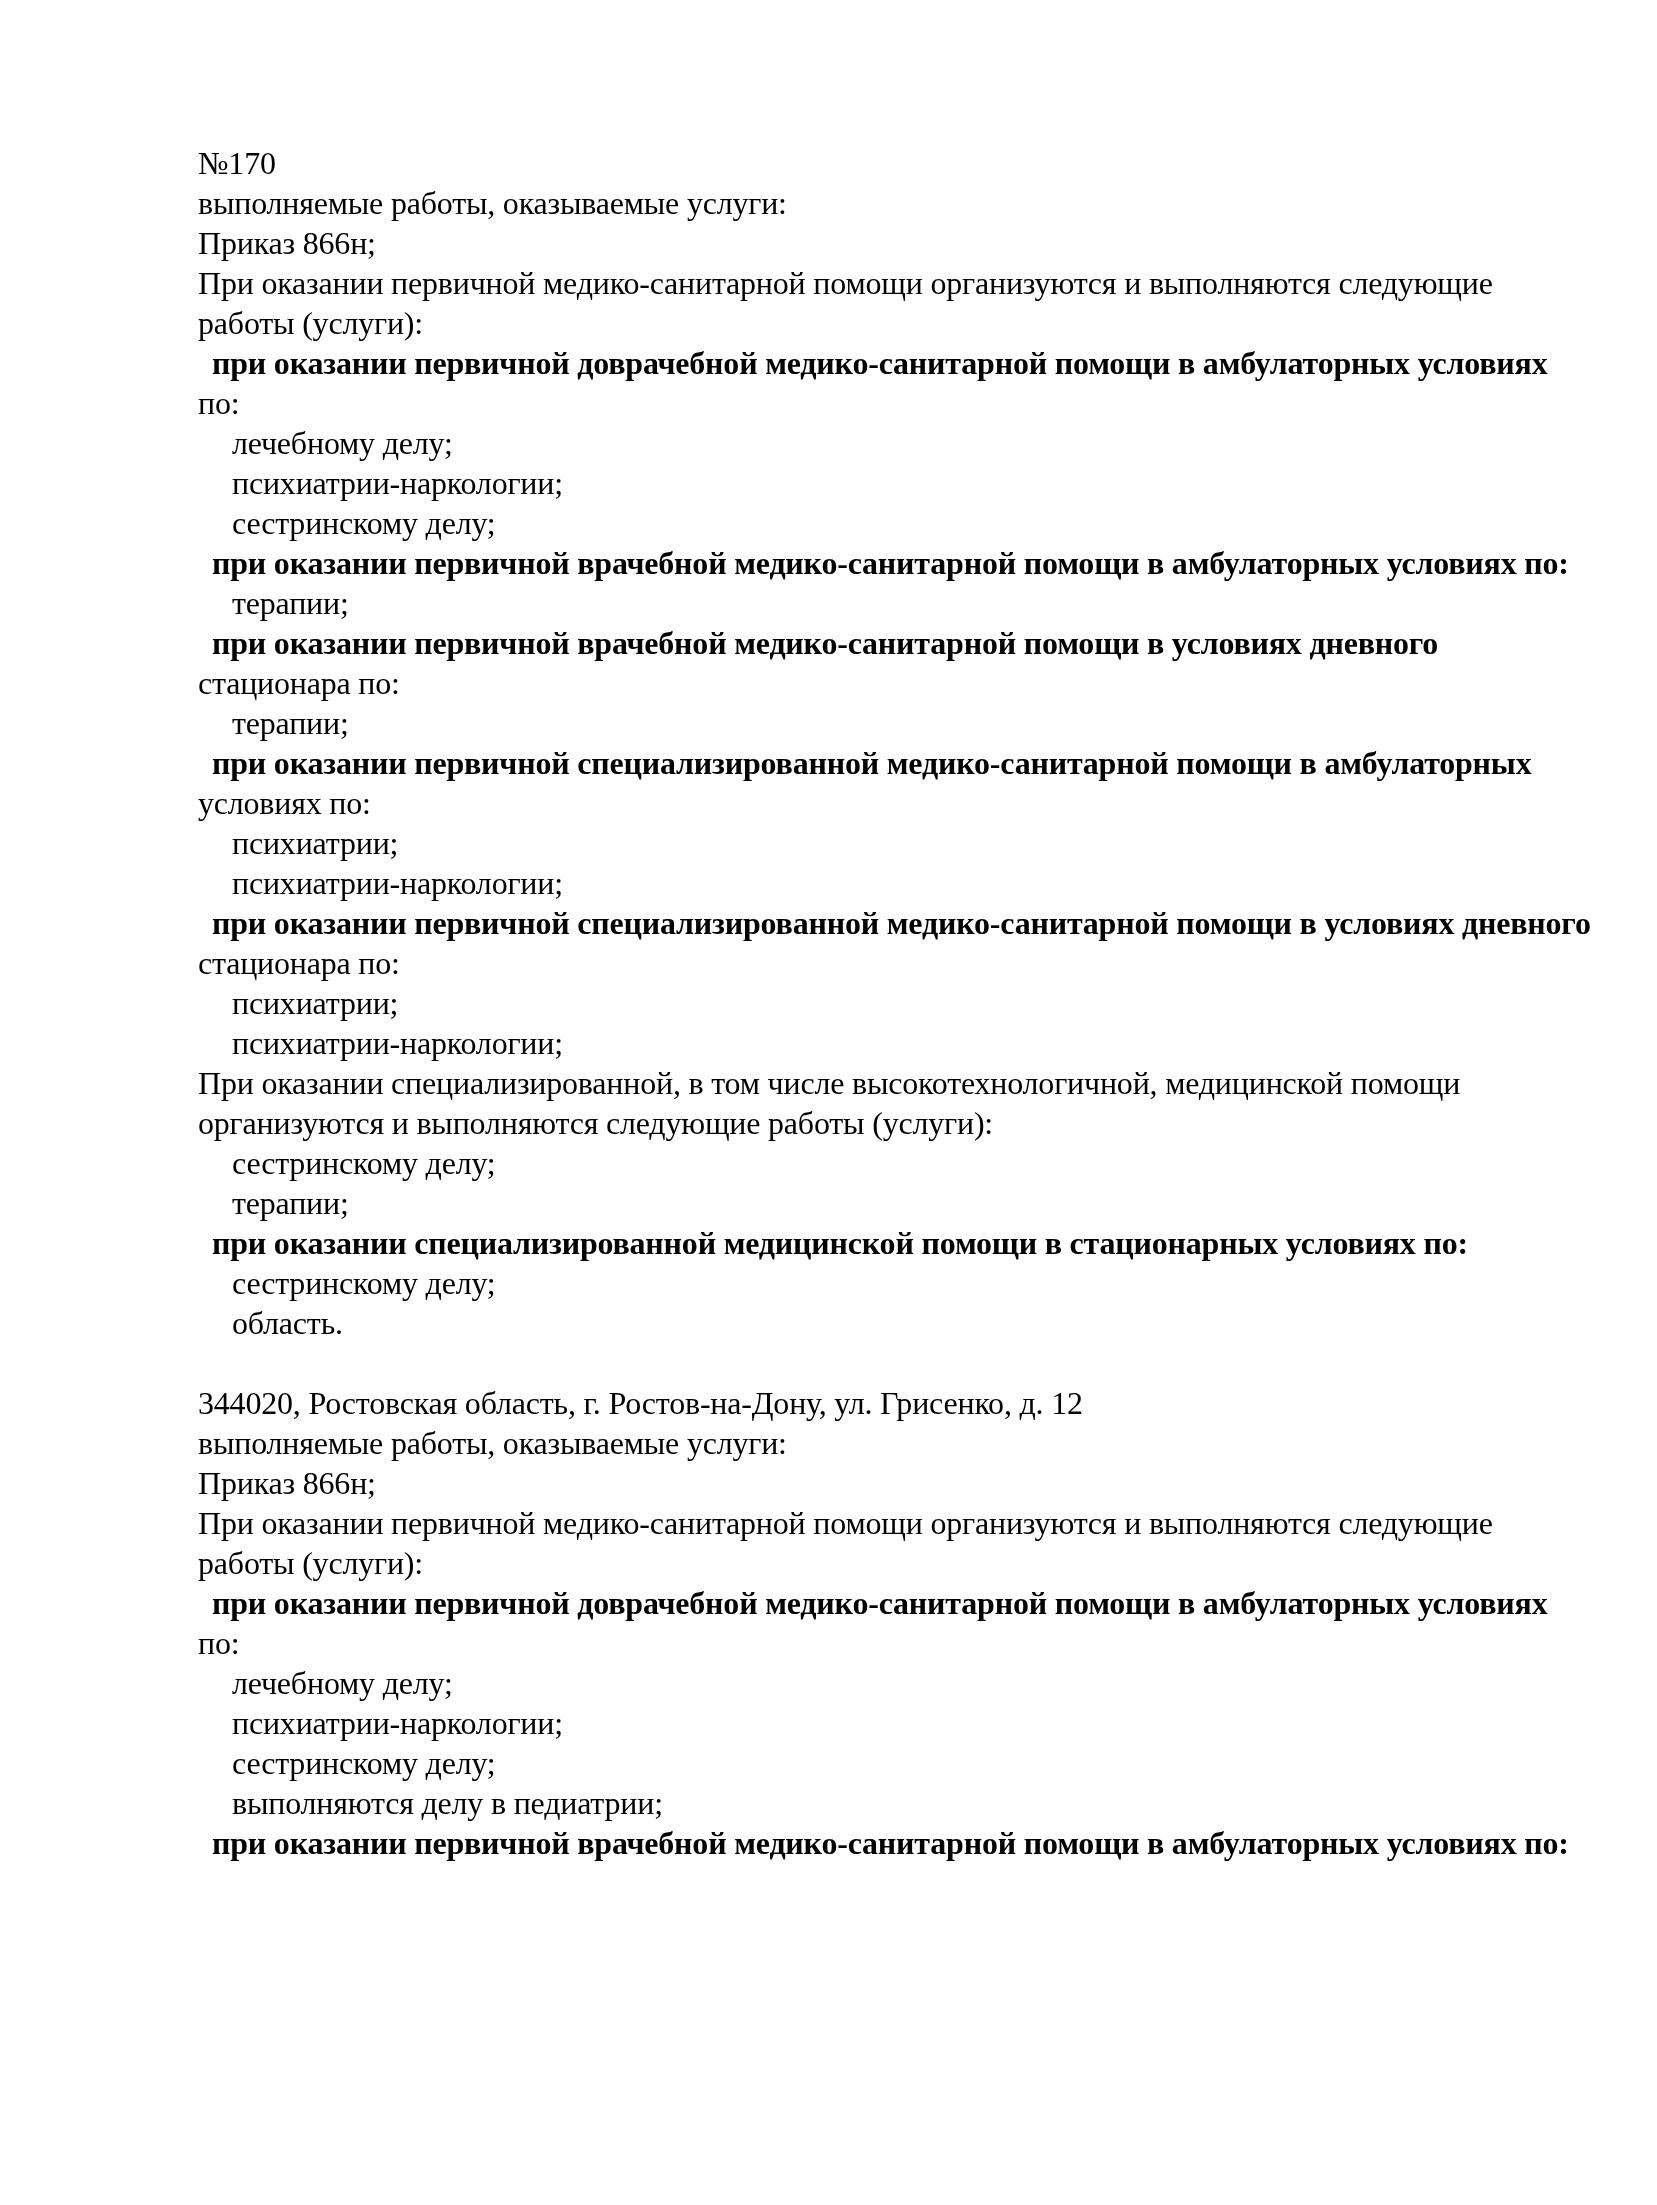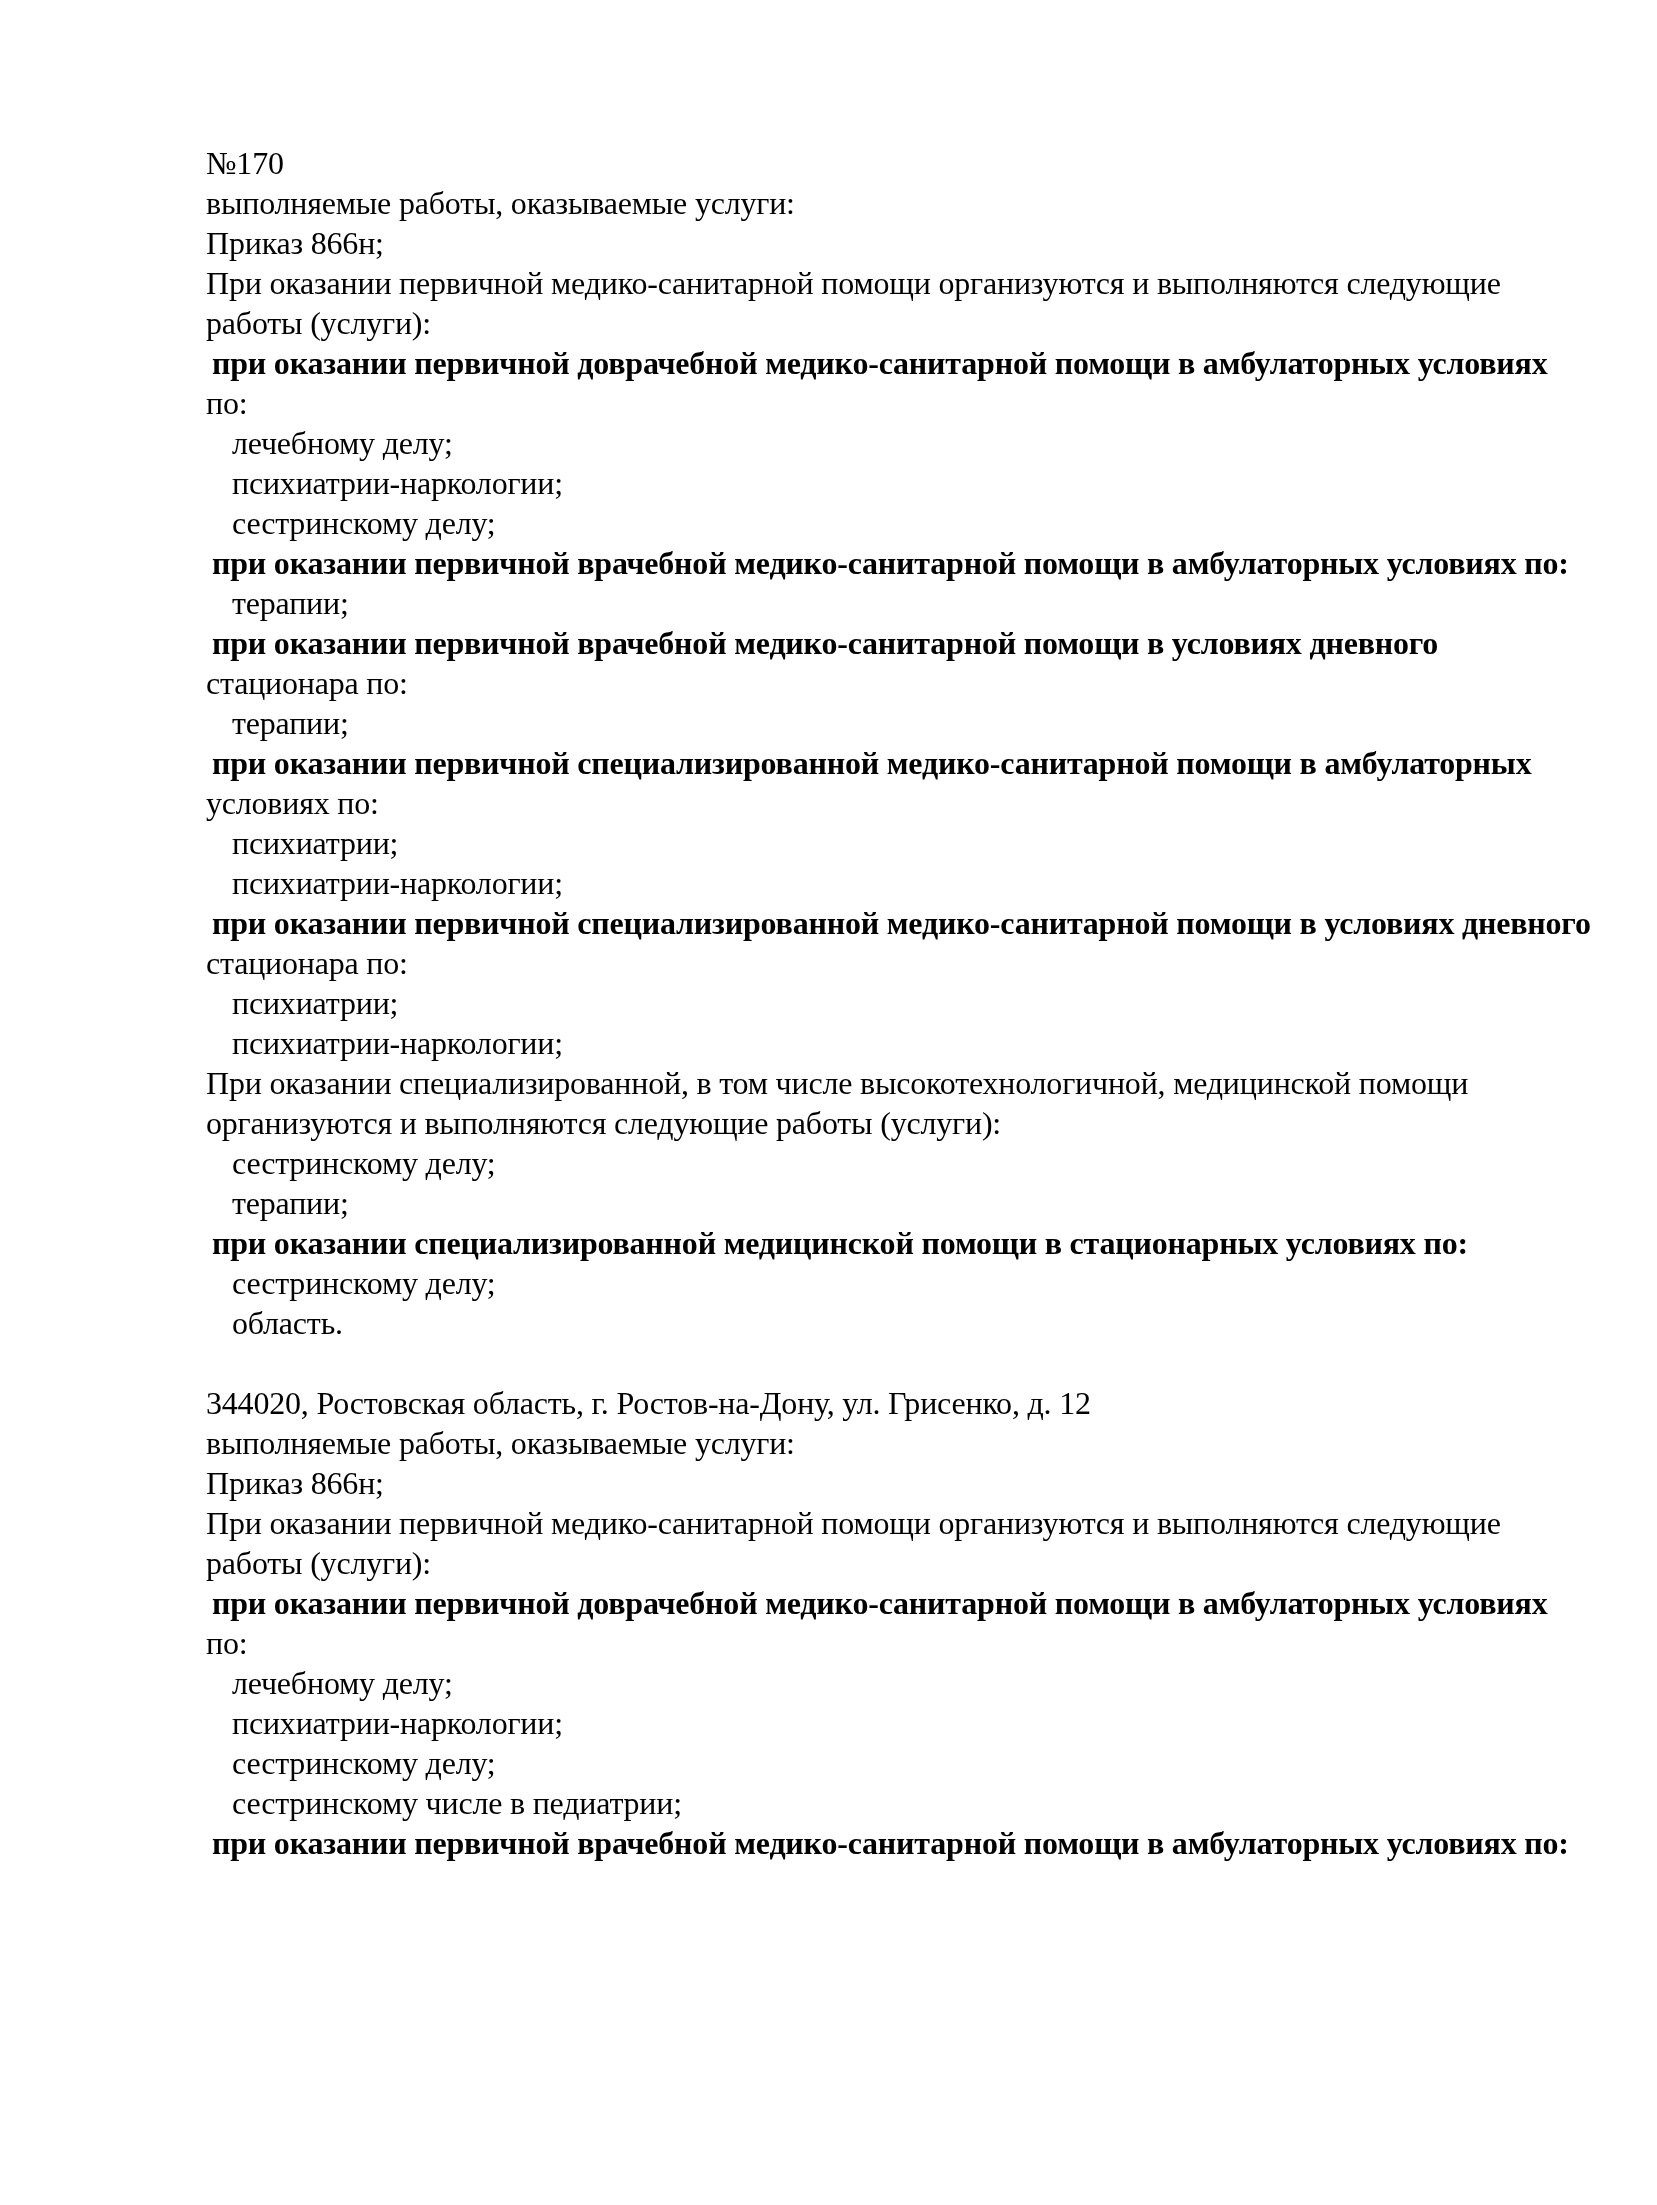--- a/index.html
+++ b/index.html
@@ -27,21 +27,21 @@
     width: 1397px;
     font-size: 32px;
     line-height: 40px;
     color: #000000;
     font-stretch: condensed;
   }
   .line {
     white-space: pre;
     letter-spacing: -0.2px;
   }
-  .indent-0 { padding-left: 0; margin-left: 8px; }
+  .indent-0 { padding-left: 0; }
   .indent-1 { padding-left: 14px; font-weight: bold; }
   .indent-2 { padding-left: 34px; }
 </style>
 </head>
 <body>
 
 <div class="page">
   <div class="text-block">
       <div class="line indent-0">№170</div>
       <div class="line indent-0">выполняемые работы, оказываемые услуги:</div>
@@ -77,17 +77,17 @@
       <div class="line indent-0">344020, Ростовская область, г. Ростов-на-Дону, ул. Грисенко, д. 12</div>
       <div class="line indent-0">выполняемые работы, оказываемые услуги:</div>
       <div class="line indent-0">Приказ 866н;</div>
       <div class="line indent-0">При оказании первичной медико-санитарной помощи организуются и выполняются следующие</div>
       <div class="line indent-0">работы (услуги):</div>
       <div class="line indent-1">при оказании первичной доврачебной медико-санитарной помощи в амбулаторных условиях</div>
       <div class="line indent-0">по:</div>
       <div class="line indent-2">лечебному делу;</div>
       <div class="line indent-2">психиатрии-наркологии;</div>
       <div class="line indent-2">сестринскому делу;</div>
-      <div class="line indent-2">сестринскому числе в педиатрии;</div>
+      <div class="line indent-2">выполняются делу в педиатрии;</div>
       <div class="line indent-1">при оказании первичной врачебной медико-санитарной помощи в амбулаторных условиях по:</div>
     </div>
 </div>
 
 
 </body></html>

